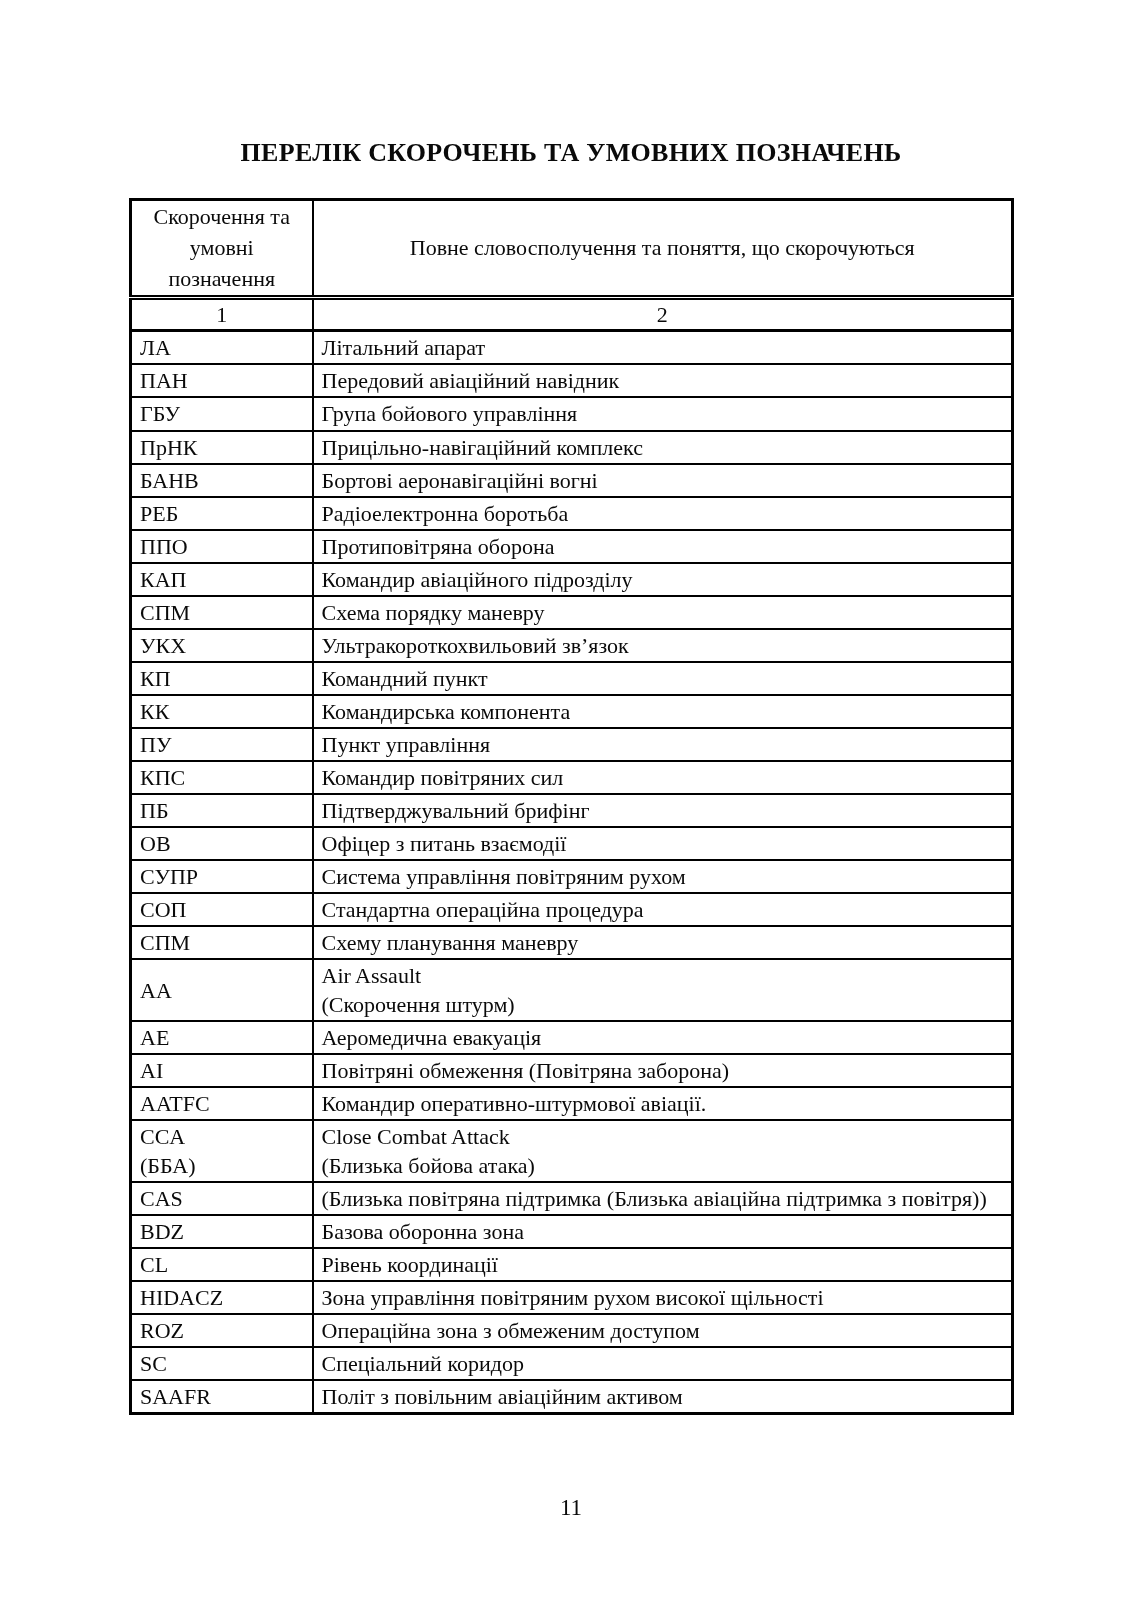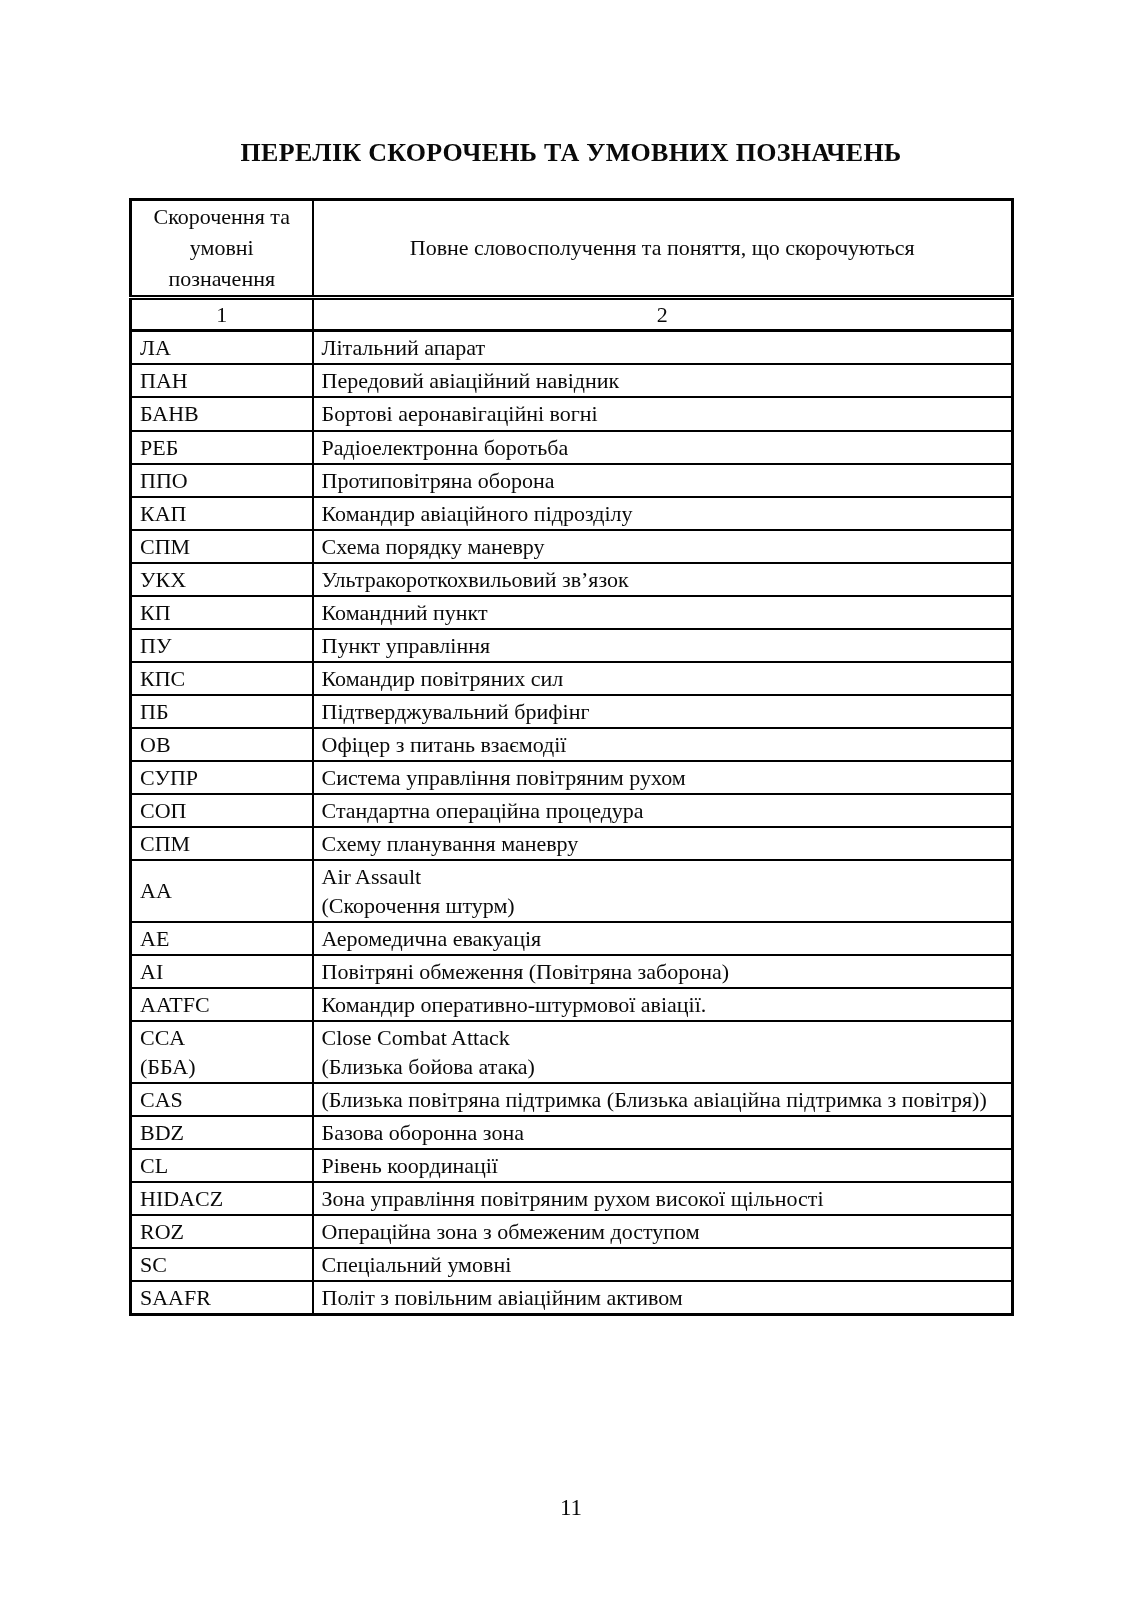--- a/index.html
+++ b/index.html
@@ -83,20 +83,28 @@
     <tbody id="table-body">
         <tr class="data-row">
           <td class="multiline">ЛА</td>
           <td class="multiline">Літальний апарат</td>
         </tr>
         <tr class="data-row">
           <td class="multiline">ПАН</td>
           <td class="multiline">Передовий авіаційний навідник</td>
         </tr>
         <tr class="data-row">
+          <td class="multiline">ГБУ</td>
+          <td class="multiline">Група бойового управління</td>
+        </tr>
+        <tr class="data-row">
+          <td class="multiline">ПрНК</td>
+          <td class="multiline">Прицільно-навігаційний комплекс</td>
+        </tr>
+        <tr class="data-row">
           <td class="multiline">БАНВ</td>
           <td class="multiline">Бортові аеронавігаційні вогні</td>
         </tr>
         <tr class="data-row">
           <td class="multiline">РЕБ</td>
           <td class="multiline">Радіоелектронна боротьба</td>
         </tr>
         <tr class="data-row">
           <td class="multiline">ППО</td>
           <td class="multiline">Протиповітряна оборона</td>
@@ -109,20 +117,24 @@
           <td class="multiline">СПМ</td>
           <td class="multiline">Схема порядку маневру</td>
         </tr>
         <tr class="data-row">
           <td class="multiline">УКХ</td>
           <td class="multiline">Ультракороткохвильовий зв’язок</td>
         </tr>
         <tr class="data-row">
           <td class="multiline">КП</td>
           <td class="multiline">Командний пункт</td>
+        </tr>
+        <tr class="data-row">
+          <td class="multiline">КК</td>
+          <td class="multiline">Командирська компонента</td>
         </tr>
         <tr class="data-row">
           <td class="multiline">ПУ</td>
           <td class="multiline">Пункт управління</td>
         </tr>
         <tr class="data-row">
           <td class="multiline">КПС</td>
           <td class="multiline">Командир повітряних сил</td>
         </tr>
         <tr class="data-row">
@@ -183,21 +195,21 @@
         <tr class="data-row">
           <td class="multiline">HIDACZ</td>
           <td class="multiline">Зона управління повітряним рухом високої щільності</td>
         </tr>
         <tr class="data-row">
           <td class="multiline">ROZ</td>
           <td class="multiline">Операційна зона з обмеженим доступом</td>
         </tr>
         <tr class="data-row">
           <td class="multiline">SC</td>
-          <td class="multiline">Спеціальний умовні</td>
+          <td class="multiline">Спеціальний коридор</td>
         </tr>
         <tr class="data-row">
           <td class="multiline">SAAFR</td>
           <td class="multiline">Політ з повільним авіаційним активом</td>
         </tr>
       </tbody>
   </table>
 
   <div class="page-number">11</div>
 

